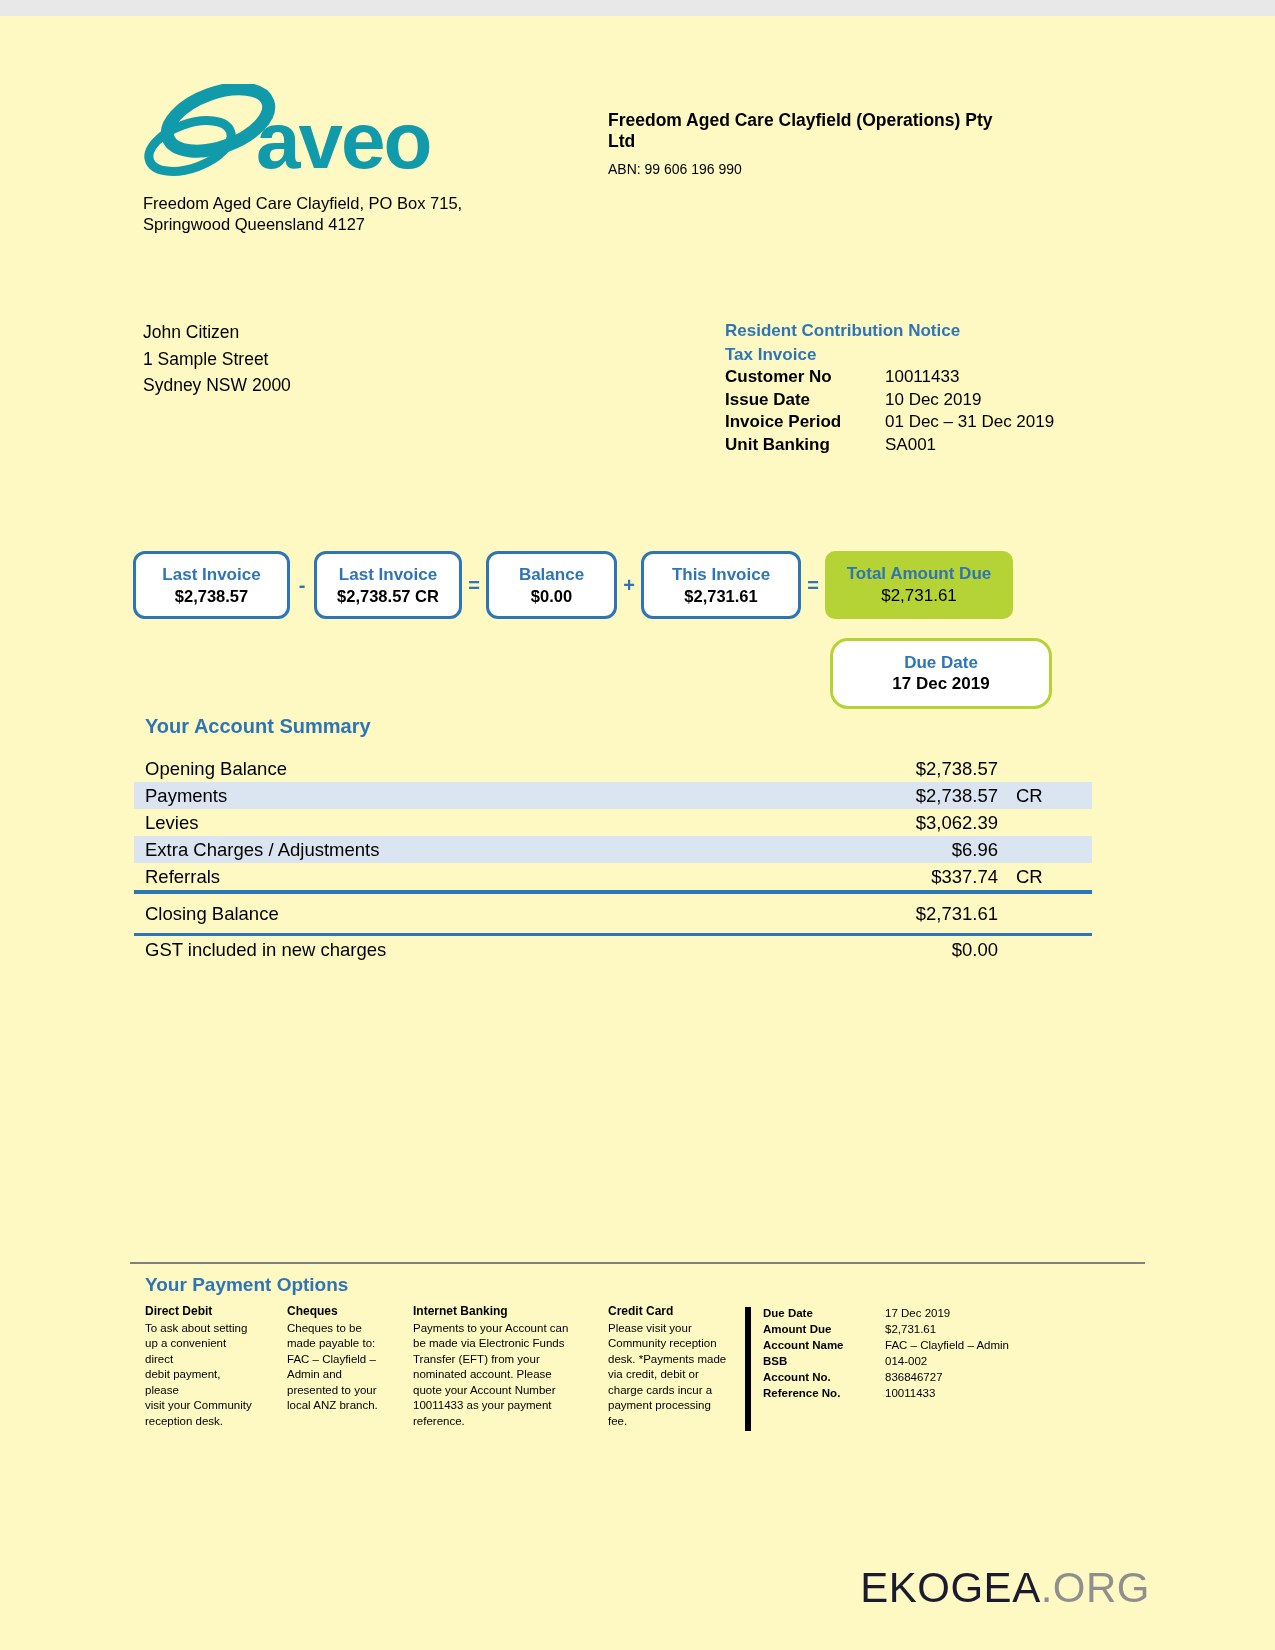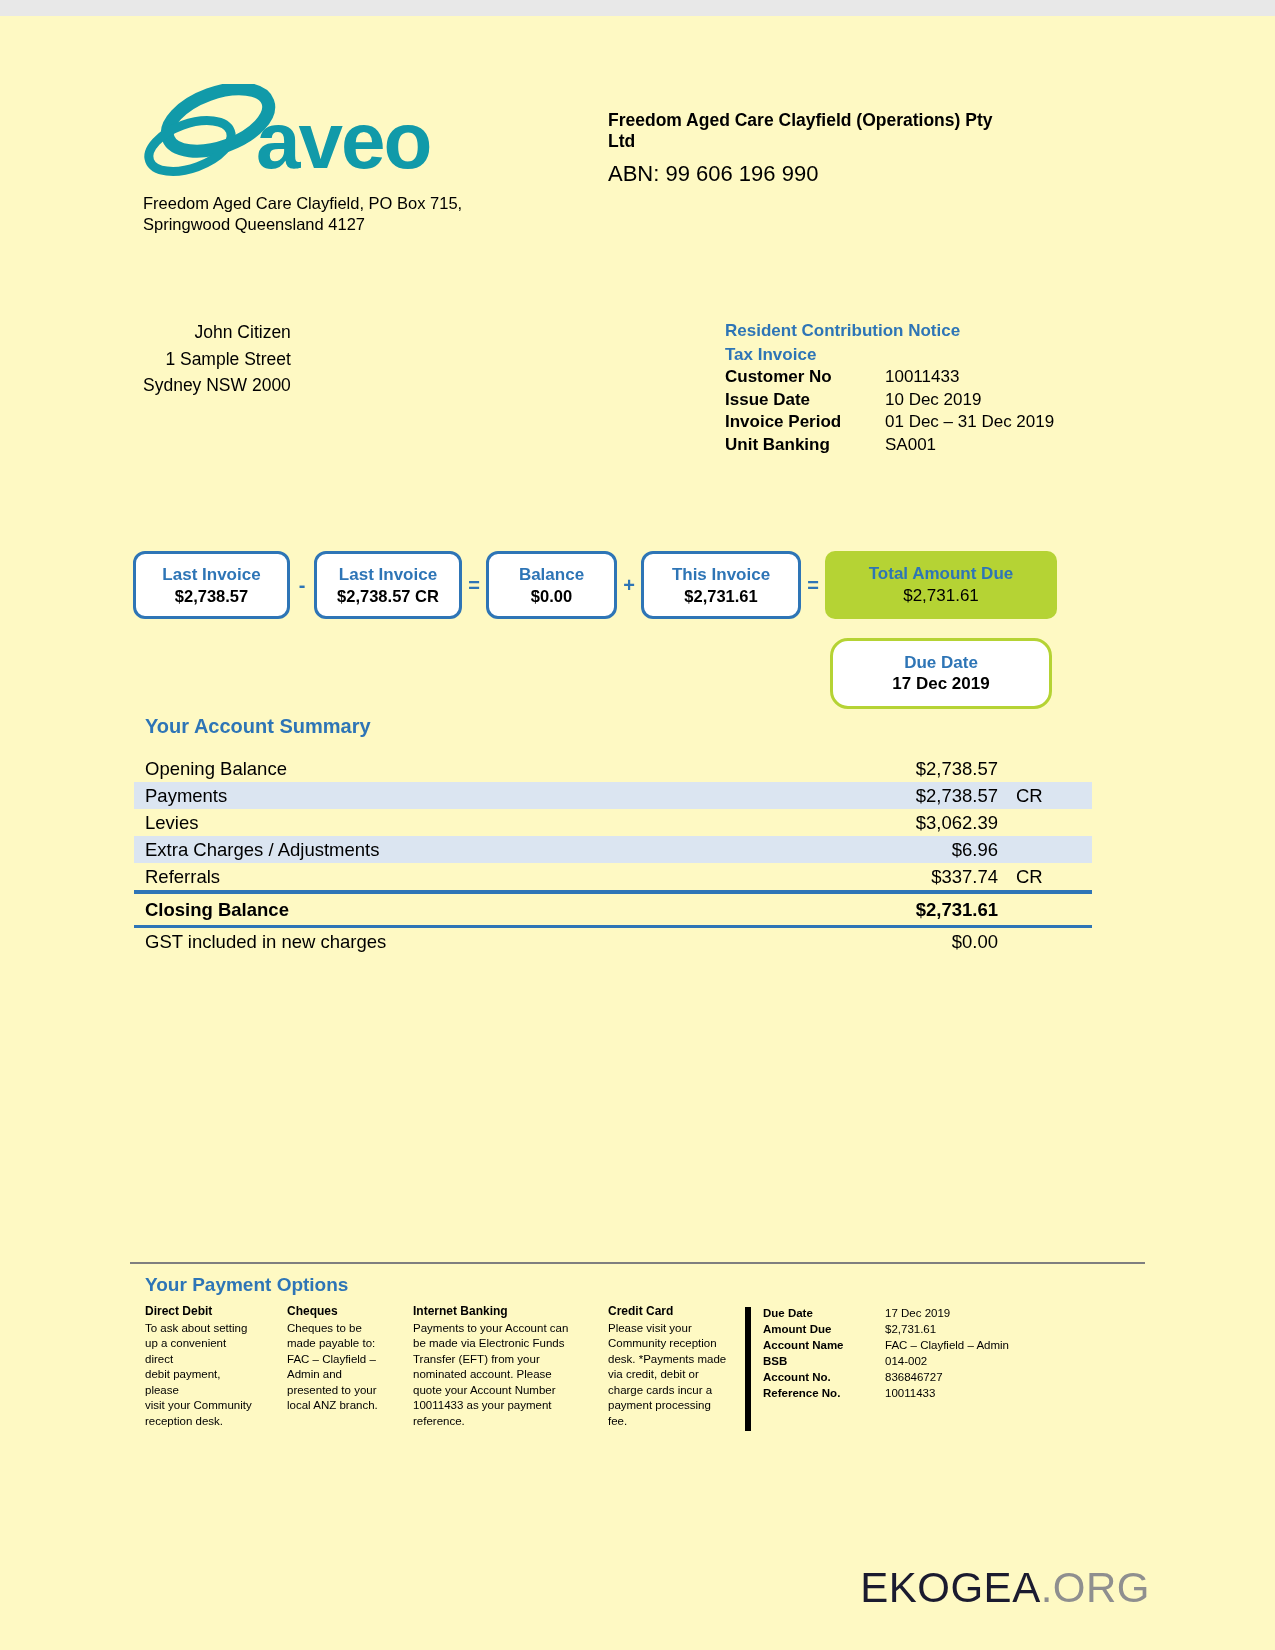--- a/index.html
+++ b/index.html
@@ -12,59 +12,59 @@
     font-family:"Liberation Sans", sans-serif;
     color:#000;
     overflow:hidden;
   }
 
   
   .logo { position:absolute; left:138px; top:68px; }
   .sender { position:absolute; left:143px; top:177px; font-size:16.5px; line-height:21px; white-space:pre-line; }
   .company-block { position:absolute; top:94px; right:197px; width:470px; text-align:left; }
   .company-name { font-size:17.5px; font-weight:bold; line-height:21px; white-space:pre-line; }
-  .company-abn  { font-size:22px; margin-top:9px; }
-
-  
-  .recipient { position:absolute; left:143px; top:303px; font-size:17.5px; line-height:26.5px;text-align:right; }
+  .company-abn  { font-size:14px; margin-top:9px; }
+
+  
+  .recipient { position:absolute; left:143px; top:303px; font-size:17.5px; line-height:26.5px; }
   .invoice-meta { position:absolute; left:725px; top:303px; font-size:17px; }
   .meta-title { color:#2e75b6; font-weight:bold; line-height:23.5px; }
   .meta-row { display:grid; grid-template-columns:160px 1fr; line-height:22.5px; }
   .meta-row .ml { font-weight:bold; }
 
   
   .flow { position:absolute; left:133px; top:535px; width:924px; height:68px; display:flex; align-items:stretch; }
   .fbox {
     border:3px solid #2e75b6; border-radius:12px; background:#fff;
     display:flex; flex-direction:column; align-items:center; justify-content:center; gap:2px;
   }
   .fbox .fl { color:#2e75b6; font-weight:bold; font-size:17px; }
   .fbox .fv { color:#000; font-weight:bold; font-size:16.5px; }
   .b1{width:157px;} .b2{width:148px;} .b3{width:131px;} .b4{width:160px;}
-  .fbox.green { width:232px; background:#b5d334; border:none; border-radius:10px;text-align:right; }
+  .fbox.green { width:188px; background:#b5d334; border:none; border-radius:10px;text-align:right; }
   .fbox.green .fv { font-weight:normal; font-size:17px; }
   .fop { width:24px; align-self:center; text-align:center; color:#2e75b6; font-weight:bold; font-size:20px; }
 
   .due-box {
     position:absolute; left:830px; top:622px; width:222px; height:71px;
     border:3px solid #b5d334; border-radius:18px; background:#fff;
     display:flex; flex-direction:column; align-items:center; justify-content:center; gap:1px;
   }
   .due-box .dl { color:#2e75b6; font-weight:bold; font-size:17px; }
   .due-box .dv { color:#000; font-weight:bold; font-size:17px; }
 
   
   .summary-title { position:absolute; left:145px; top:699px; font-size:20px; font-weight:bold; color:#2e75b6; }
   .summary { position:absolute; left:134px; top:739px; width:958px; font-size:18.5px; }
   .srow { display:grid; grid-template-columns:1fr 170px 94px; align-items:center; height:27px; }
   .srow .sl { padding-left:11px; }
   .srow .sa { text-align:right; }
   .srow .ss { padding-left:18px; }
   .srow.alt { background:#dbe5f1; }
-  .srow.closing { font-weight:bold; border-top:4px solid #2e75b6; border-bottom:3px solid #2e75b6; height:38px; }
+  .srow.closing { font-weight:normal; border-top:4px solid #2e75b6; border-bottom:3px solid #2e75b6; height:46px; }
 
   
   .pay-rule { position:absolute; left:130px; top:1246px; width:1015px; height:2px; background:#7f7f7f; }
   .pay-title { position:absolute; left:145px; top:1258px; font-size:19px; font-weight:bold; color:#2e75b6; }
   .pm { position:absolute; top:1288px; font-size:11.5px; line-height:15.5px; }
   .pm .ph { font-weight:bold; font-size:12px; margin-bottom:1px; }
   .pm .pb { white-space:pre-line; }
   .pc1{ left:145px; width:132px; }
   .pc2{ left:287px; width:128px; }
   .pc3{ left:413px; width:182px; }

